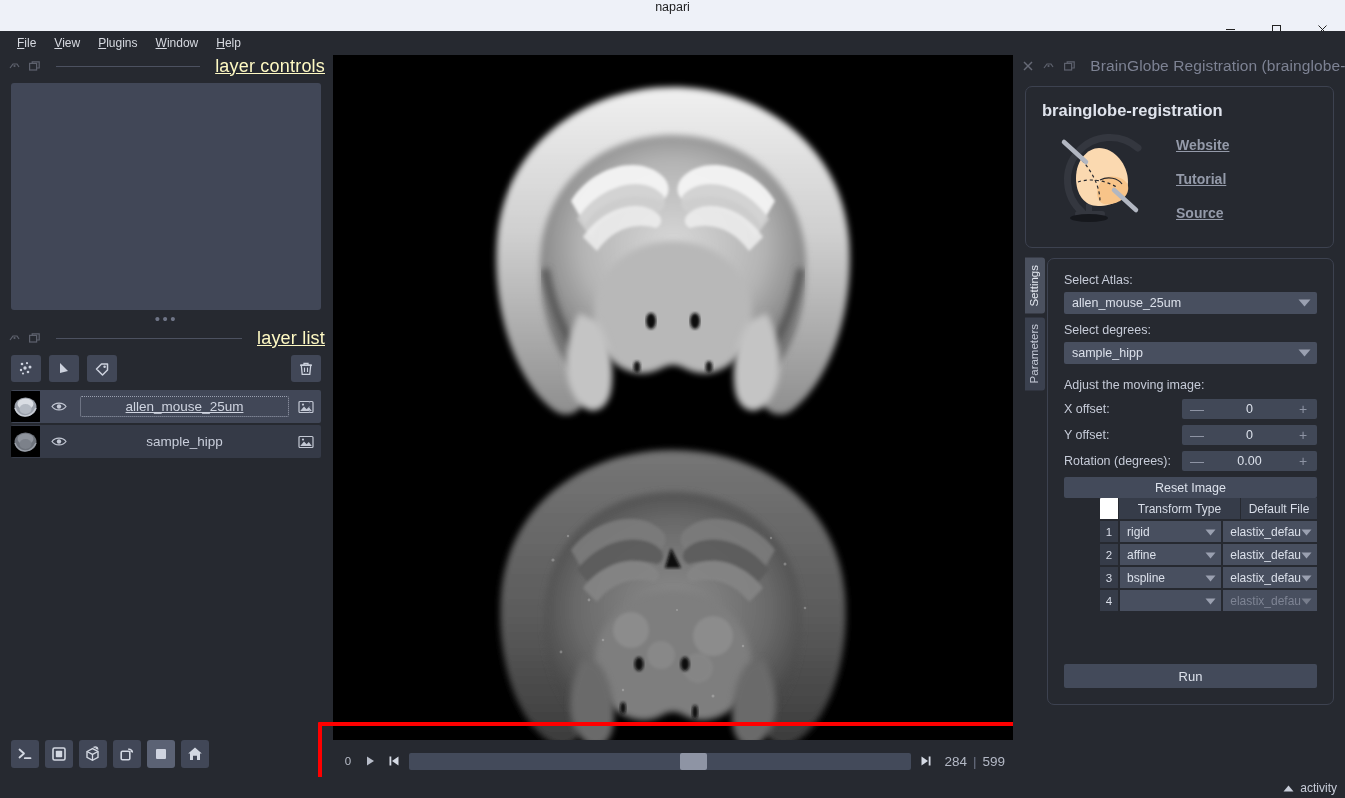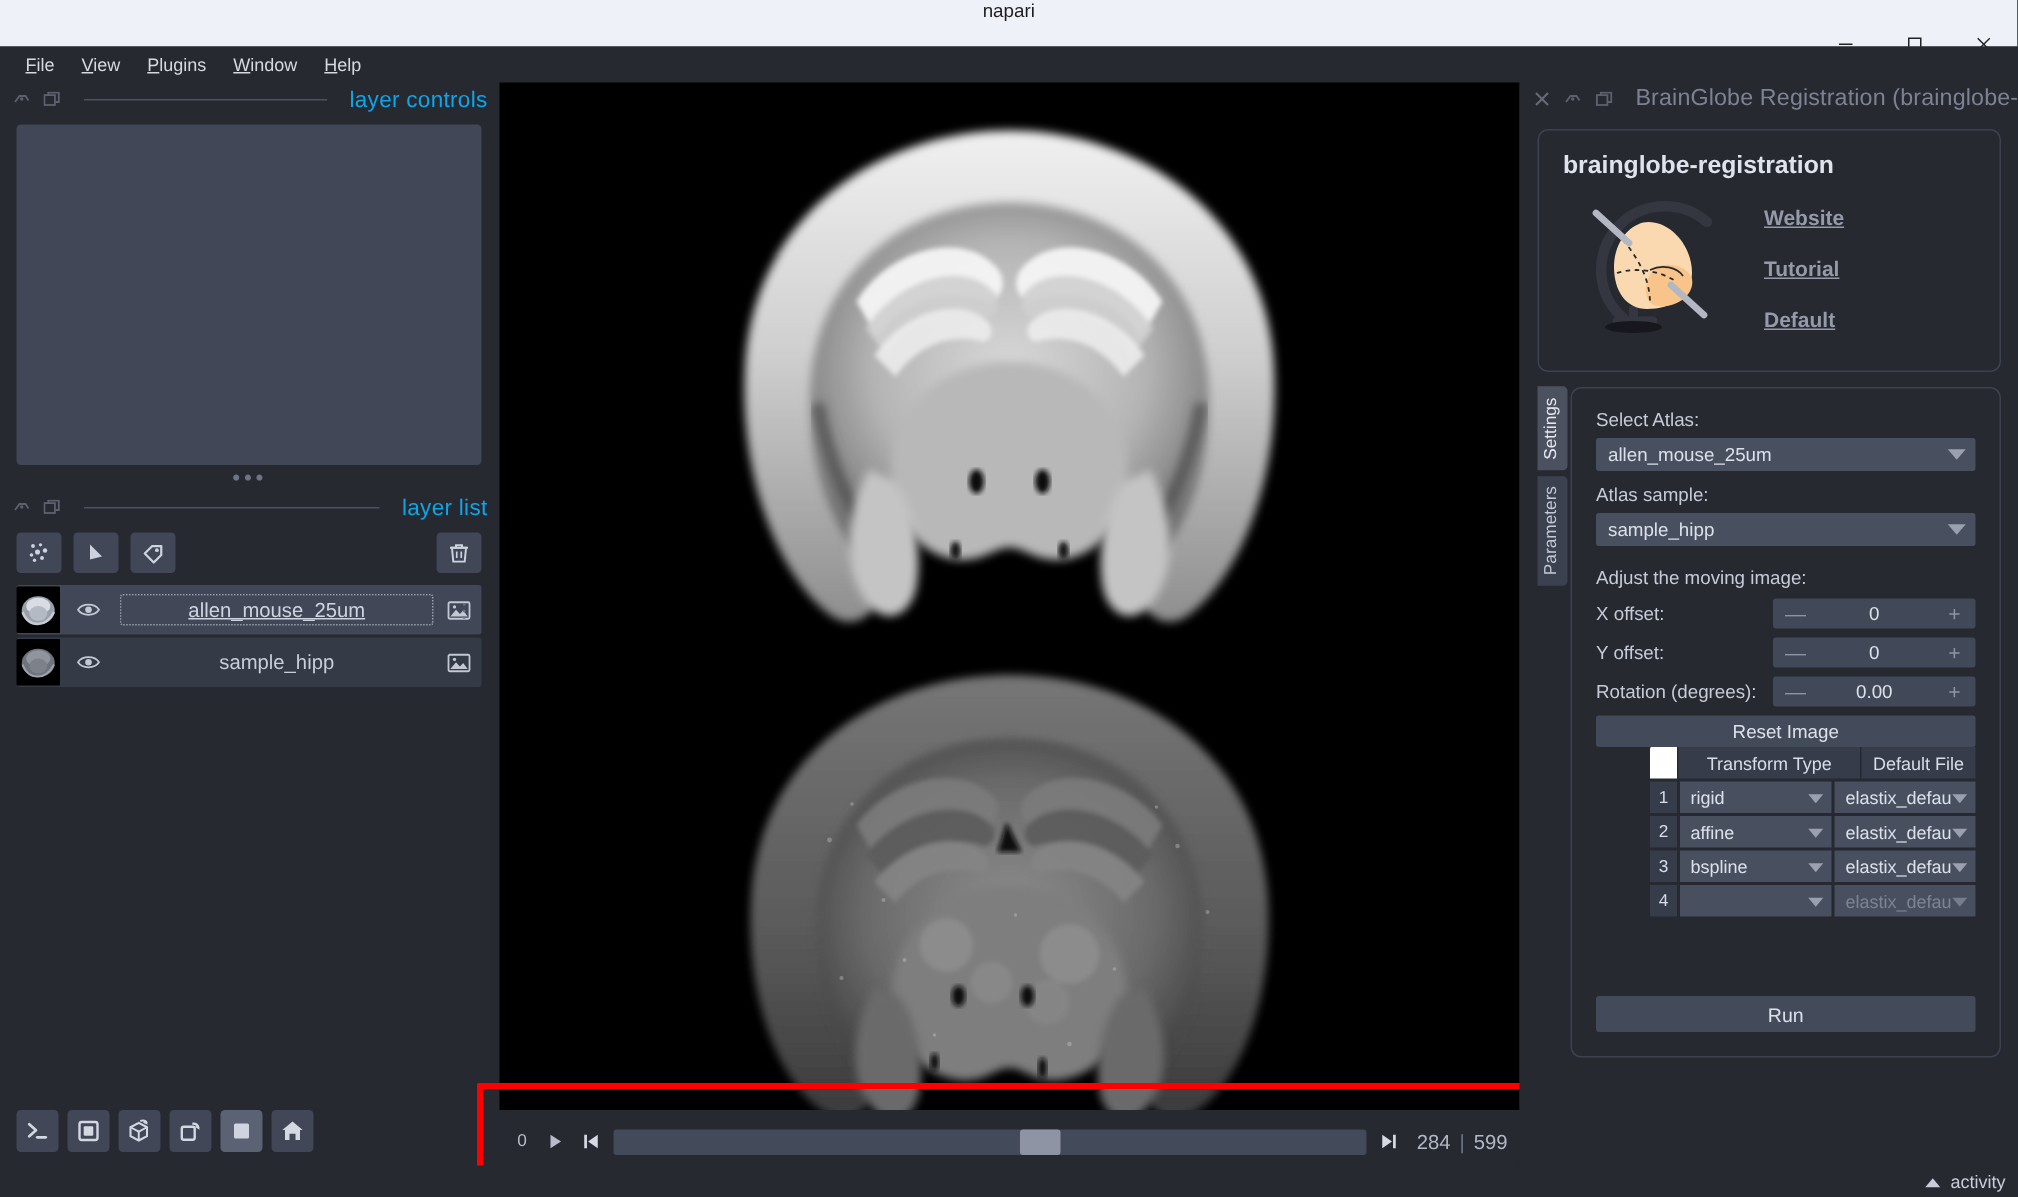--- a/index.html
+++ b/index.html
@@ -66,21 +66,21 @@
     padding: 0 8px 0 8px; gap: 7px;
   }
   .dock-hicon {
     width: 13px; height: 13px; opacity: .55;
     display: flex; align-items: center; justify-content: center;
   }
   .dock-rule {
     flex: 1; height: 1px; background: #4c5160; margin: 0 8px;
   }
   .dock-title {
-    font-size: 15px; color: #0ea5e9; letter-spacing: .2px;
+    font-size: 18px; color: #fef9c3; letter-spacing: .2px; text-decoration: underline;
   }
 
   .layer-controls-box {
     margin: 6px 12px 0 11px;
     height: 227px;
     background: #414757;
     border-radius: 3px;
   }
   .dots-handle {
     text-align: center; color: #6e7486; font-size: 15px;
@@ -753,21 +753,21 @@
             <path d="M40 34 C50 46 58 60 58 76" fill="none" stroke="#26282e" stroke-width="1.2" stroke-dasharray="3 3"></path>
             <path d="M36 56 C48 52 64 54 76 62" fill="none" stroke="#26282e" stroke-width="1.2" stroke-dasharray="3 3"></path>
             <path d="M58 54 C66 50 76 52 80 58" fill="none" stroke="#26282e" stroke-width="1.2"></path>
             <line x1="22" y1="16" x2="44" y2="36" stroke="#b2b7c2" stroke-width="4.5" stroke-linecap="round"></line>
             <line x1="72" y1="64" x2="94" y2="84" stroke="#b2b7c2" stroke-width="4.5" stroke-linecap="round"></line>
           </svg>
         </div>
         <div class="links">
           <a class="link">Website</a>
           <a class="link">Tutorial</a>
-          <a class="link">Default</a>
+          <a class="link">Source</a>
         </div>
       </div>
     </div>
 
     <div class="settings-area">
       <div class="vtabs">
         <div class="vtab active">Settings</div>
         <div class="vtab">Parameters</div>
       </div>
 
@@ -775,21 +775,21 @@
         <div class="field-label">Select Atlas:</div>
         <div class="combo">
           <span>allen_mouse_25um</span>
           <span class="caret">
             <svg width="13" height="8" viewBox="0 0 13 8">
                 <path d="M0.5 0.5 L12.5 0.5 L6.5 7.5 Z" fill="#9aa0b0"></path>
               </svg>
           </span>
         </div>
 
-        <div class="field-label">Atlas sample:</div>
+        <div class="field-label">Select degrees:</div>
         <div class="combo">
           <span>sample_hipp</span>
           <span class="caret">
             <svg width="13" height="8" viewBox="0 0 13 8">
                 <path d="M0.5 0.5 L12.5 0.5 L6.5 7.5 Z" fill="#9aa0b0"></path>
               </svg>
           </span>
         </div>
 
         <div class="section-label">Adjust the moving image:</div>

